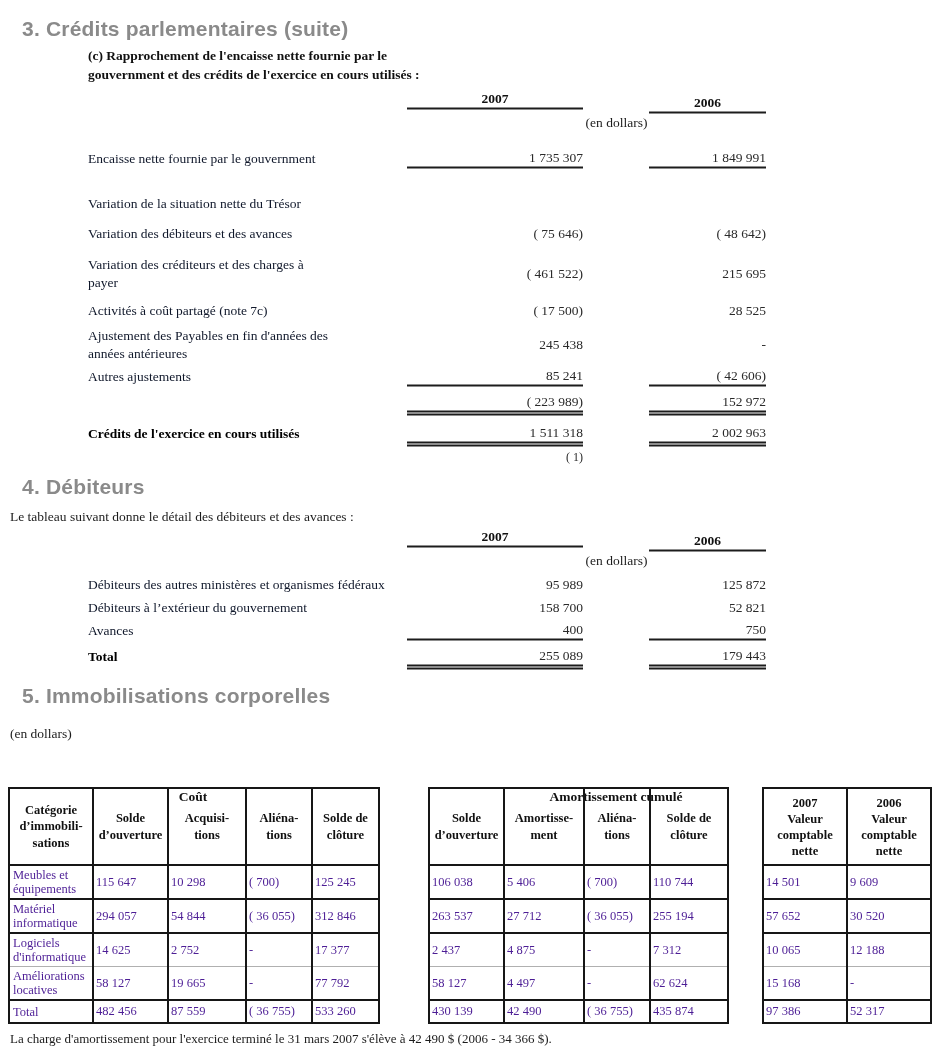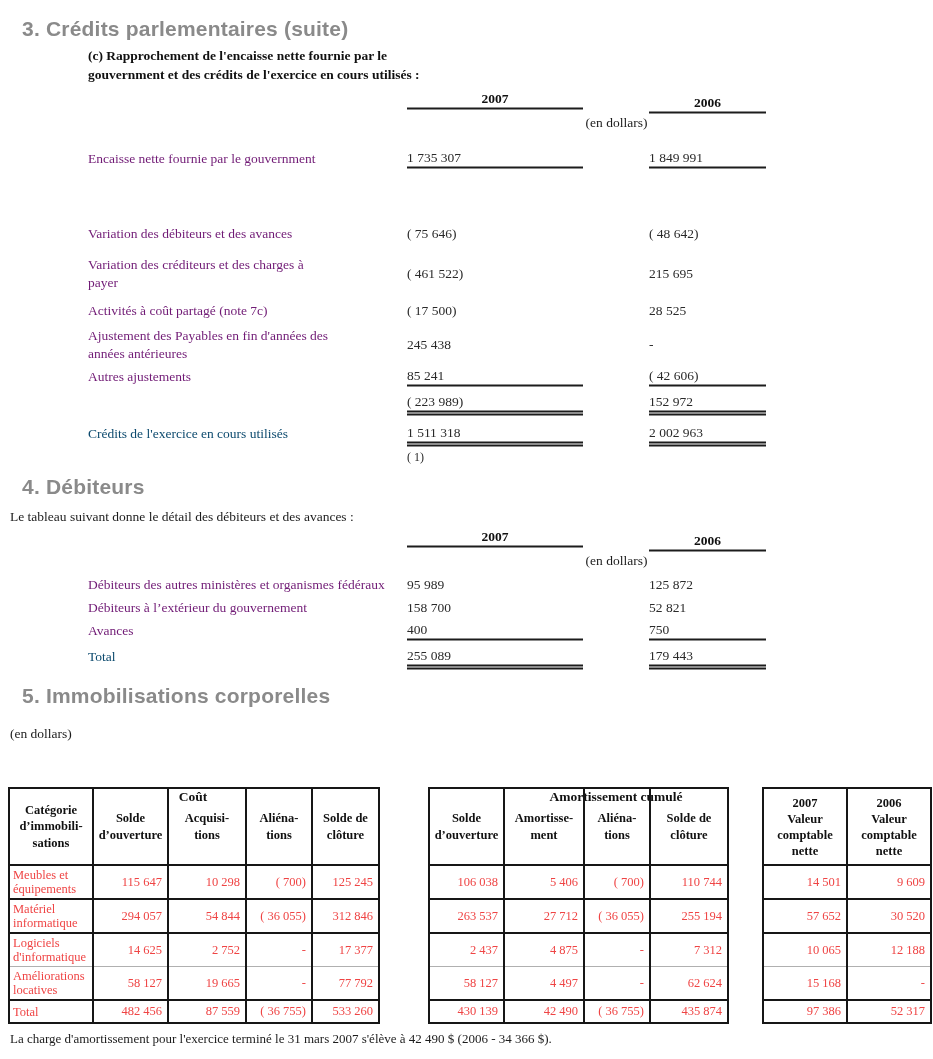--- a/index.html
+++ b/index.html
@@ -21,27 +21,27 @@
     position:absolute; left:88px; top:46px; width:335px;
     font-weight:bold; font-size:13.5px; line-height:1.42; color:#111;
   }
   .intro4 { position:absolute; left:10px; top:509px; font-size:13.5px; color:#1c1c1c; }
 
   
   .fin { position:absolute; left:0; width:933px; }
   #fin3 { top:88px; height:380px; }
   #fin4 { top:526px; height:150px; }
   .frow { position:absolute; left:0; width:933px; display:flex; align-items:center; }
-  .lbl { margin-left:88px; max-width:335px; white-space:nowrap; font-size:13.5px; color:#701a75; }
+  .lbl { margin-left:88px; max-width:335px; white-space:nowrap; font-size:13.5px; color:#0f172a; }
   .lbl.ind { margin-left:88px; }
   .lbl.wrap { white-space:normal; width:245px; line-height:1.3; }
-  .lbl.bold { font-weight:normal; color:#0c4a6e; }
+  .lbl.bold { font-weight:bold; color:#000000; }
   .c1, .c2 {
     position:absolute; top:50%; transform:translateY(-50%);
-    font-size:13.5px; color:#2a2a2a;
+    text-align:right; font-size:13.5px; color:#2a2a2a;
   }
   .c1 { left:407px; width:176px; }
   .c2 { left:649px; width:117px; }
   .yr { font-weight:bold; text-align:center; color:#111; }
   .dy3 { margin-top:4px; }
   .u  { border-bottom:2px solid #1c1c1c; padding-bottom:1px; }
   .uu { border-bottom:2px solid #1c1c1c; padding-bottom:1px; }
   .uu::after {
     content:""; position:absolute; left:0; right:0; bottom:-5px;
     border-top:2px solid #1c1c1c;
@@ -66,26 +66,26 @@
   #t5b { left:428px; width:299px; }
   #t5c { left:762px; width:168px; }
   .t5 th {
     border-left:2px solid #161616; border-bottom:2px solid #161616;
     font-weight:bold; text-align:center; white-space:pre-line;
     line-height:1.32; height:71px; padding:2px 1px; color:#111; vertical-align:middle;
   }
   #t5c th { line-height:1.28; }
   .t5 td {
     border-left:2px solid #161616; border-top:2px solid #161616;
-    height:30px; vertical-align:middle; color:#ef4444;
+    height:30px; vertical-align:middle; color:#4c1d95;
   }
   .t5 th:first-child, .t5 td:first-child { border-left:none; }
   .t5 tr.thint td { border-top:1px solid #b0b0b0; }
   .t5 td.cat { text-align:left; padding:1px 3px; white-space:pre-line; line-height:1.12; }
-  .t5 td.num { text-align:right; padding:1px 5px 1px 2px; }
+  .t5 td.num { padding:1px 5px 1px 2px; }
   .t5 tr.total td { height:19px; }
 
   .note5 { position:absolute; left:10px; top:1031px; font-size:13px; color:#1c1c1c; white-space:nowrap; }
 </style>
 </head>
 <body>
 
 <div class="page">
 
   <h2 id="s3-head" class="sec">3. Crédits parlementaires (suite)</h2>
@@ -96,20 +96,23 @@
       <span class="c1 yr u">2007</span>
       <span class="c2 yr u dy3">2006</span>
     </div>
     <div class="frow" style="top:25px;height:19px">
       <span class="unit">(en dollars)</span>
     </div>
     <div class="frow" style="top:58px;height:26px">
       <span class="lbl">Encaisse nette fournie par le gouvernment</span>
       <span class="c1 u">1 735 307</span>
       <span class="c2 u">1 849 991</span>
+    </div>
+    <div class="frow" style="top:108px;height:16px">
+      <span class="lbl">Variation de la situation nette du Trésor</span>
     </div>
     <div class="frow" style="top:129px;height:34px">
       <span class="lbl ind wrap">Variation des débiteurs et des avances</span>
       <span class="c1">( 75 646)</span>
       <span class="c2">( 48 642)</span>
     </div>
     <div class="frow" style="top:169px;height:34px">
       <span class="lbl ind wrap">Variation des créditeurs et des charges à payer</span>
       <span class="c1">( 461 522)</span>
       <span class="c2">215 695</span>

